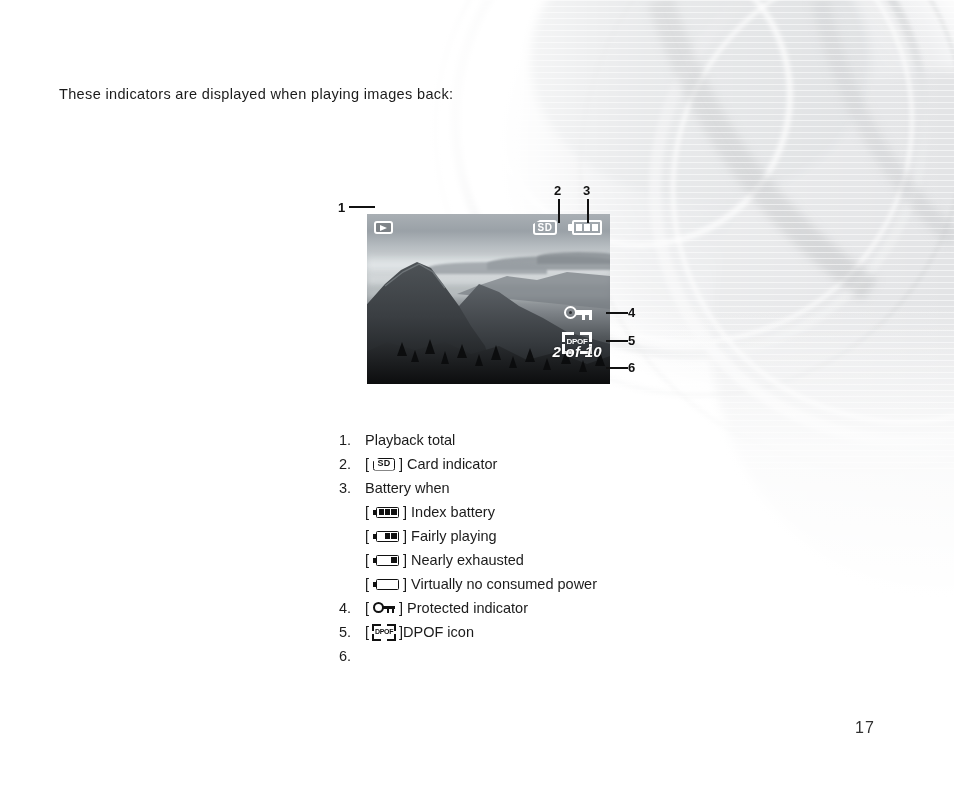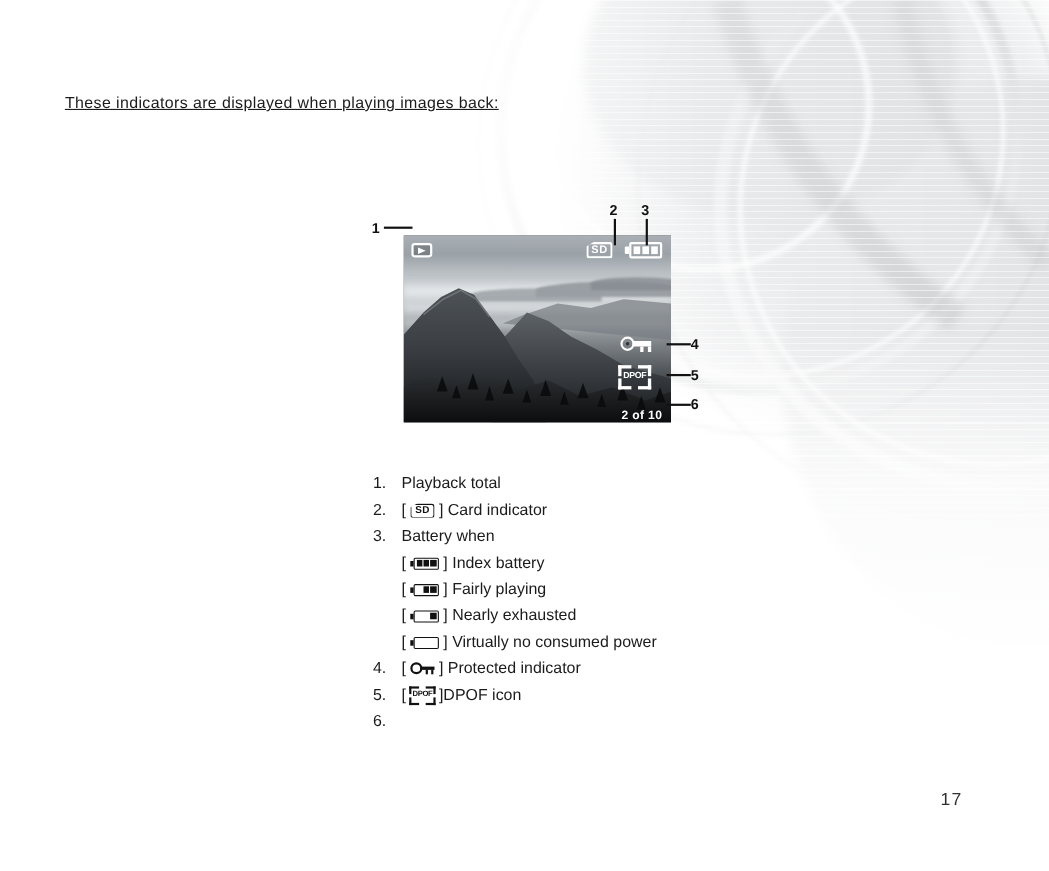--- a/index.html
+++ b/index.html
@@ -61,21 +61,20 @@
   }
 
   .intro-text {
     position: absolute;
     left: 59px;
     top: 86px;
     font-size: 14.5px;
     letter-spacing: 0.35px;
     color: #1b1b1b;
     white-space: nowrap;
-    text-decoration: underline;
   }
 
   
   #figure {
     position: absolute;
     left: 330px;
     top: 180px;
     width: 320px;
     height: 210px;
   }
@@ -251,27 +250,28 @@
     font-size: 8px;
     font-weight: bold;
     letter-spacing: -0.3px;
     line-height: 10px;
   }
 
   
   #osd-counter {
     position: absolute;
     right: 8px;
-    bottom: 0;
+    bottom: 24px;
     z-index: 6;
     color: #ffffff;
-    font-size: 11px;
+    font-size: 15px;
     font-weight: bold;
     letter-spacing: 0.3px;
     text-shadow: 0 0 2px rgba(0,0,0,0.8);
+    font-style: italic;
   }
 
   
   .callout-num {
     position: absolute;
     font-size: 13px;
     font-weight: bold;
     color: #111;
     z-index: 8;
   }

